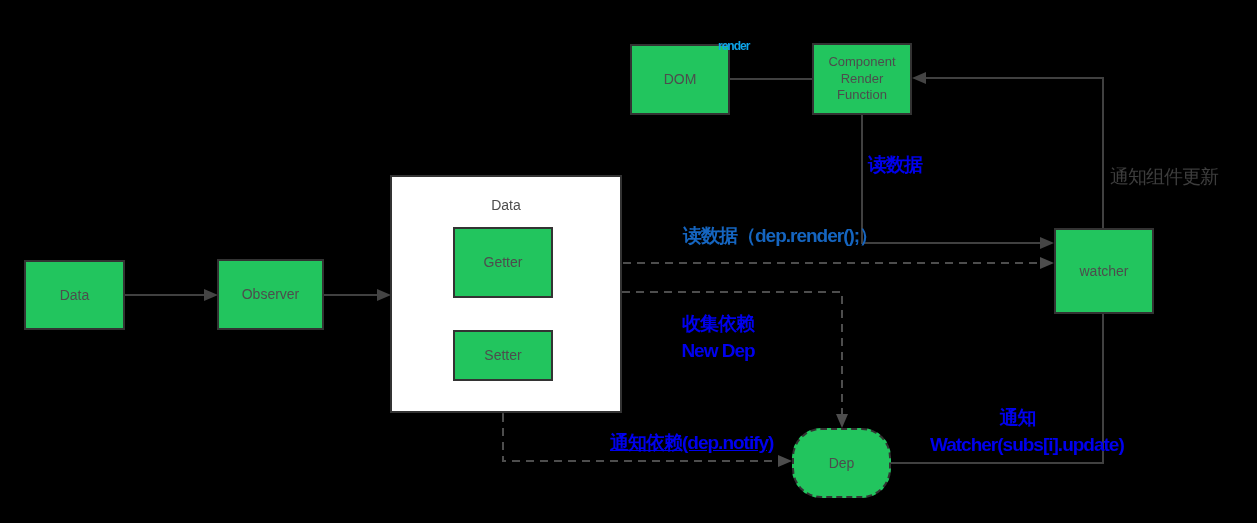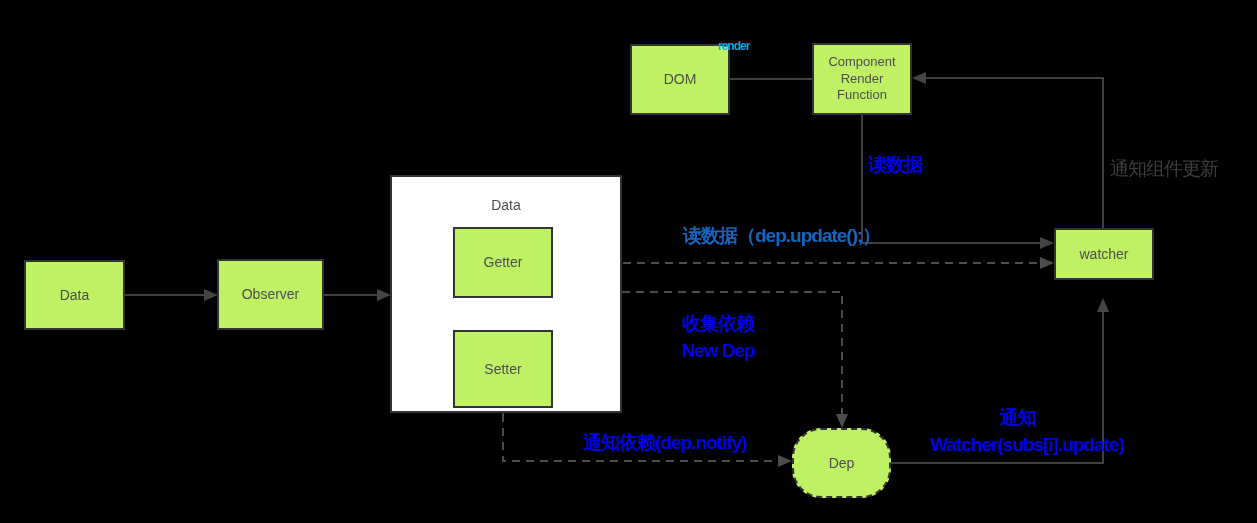--- a/index.html
+++ b/index.html
@@ -10,21 +10,21 @@
     overflow:hidden;
     font-family:"Liberation Sans","DejaVu Sans",sans-serif;
   }
   .wires{position:absolute;left:0;top:0;}
   .wires .solid path{stroke:#404040;stroke-width:2;fill:none;}
   .wires .solid polygon{fill:#444444;stroke:none;}
   .wires .dashed path{stroke:#4d4d4d;stroke-width:2;fill:none;stroke-dasharray:8 6;}
   .wires .dashed polygon{fill:#4d4d4d;stroke:none;}
   .node{
     position:absolute;
-    background:#bef264;
+    background:#22c55e;
     border:2px solid #333333;
     box-sizing:border-box;
     display:flex;align-items:center;justify-content:center;
     color:#4d4d4d;font-size:14px;text-align:center;
   }
   .node .lbl{display:block;line-height:1.3;}
   .container-node{
     position:absolute;
     background:#ffffff;
     border:2px solid #333333;
@@ -96,53 +96,53 @@
   </div>
 
   <div class="container-node" style="left:390px;top:175px;width:232px;height:238px;">
     <div class="title">Data</div>
   </div>
 
   <div class="node" style="left:453px;top:227px;width:100px;height:71px;">
     <span class="lbl">Getter</span>
   </div>
 
-  <div class="node" style="left:453px;top:330px;width:100px;height:78px;">
+  <div class="node" style="left:453px;top:330px;width:100px;height:51px;">
     <span class="lbl">Setter</span>
   </div>
 
   <div class="node" style="left:609px;top:44px;width:100px;height:71px;margin-left:21px;">
     <span class="lbl">DOM</span>
   </div>
 
   <div class="node" style="left:812px;top:43px;width:100px;height:72px;font-size:13px;">
     <span class="lbl" style="width:82px;">Component Render Function</span>
   </div>
 
-  <div class="node" style="left:1054px;top:228px;width:100px;height:52px;">
+  <div class="node" style="left:1054px;top:228px;width:100px;height:86px;">
     <span class="lbl">watcher</span>
   </div>
 
   <div class="node dashed-node" style="left:792px;top:428px;width:99px;height:70px;">
     <span class="lbl">Dep</span>
   </div>
 
   <div class="edge-label lbl-gray-bold" style="left:718px;top:39px;">render</div>
 
   <div class="edge-label lbl-blue" style="left:868px;top:152px;">读数据</div>
 
-  <div class="edge-label lbl-gray" style="left:1110px;top:156px;">通知组件更新</div>
+  <div class="edge-label lbl-gray" style="left:1110px;top:164px;">通知组件更新</div>
 
-  <div class="edge-label lbl-lightblue" style="left:683px;top:223px;">读数据（dep.update();）</div>
+  <div class="edge-label lbl-lightblue" style="left:683px;top:223px;">读数据（dep.render();）</div>
 
   <div class="edge-label lbl-blue centered" style="left:648px;top:301px;width:140px;margin-top:10px;">
     <div>收集依赖</div>
     <div>New Dep</div>
   </div>
 
-  <div class="edge-label lbl-blue" style="left:583px;top:430px;">通知依赖(dep.notify)</div>
+  <div class="edge-label lbl-blue" style="left:610px;top:430px;text-decoration:underline;">通知依赖(dep.notify)</div>
 
   <div class="edge-label lbl-blue centered" style="left:930px;top:405px;width:175px;">
     <div>通知</div>
     <div>Watcher(subs[i].update)</div>
   </div>
 
 </div>
 
 </body></html>

